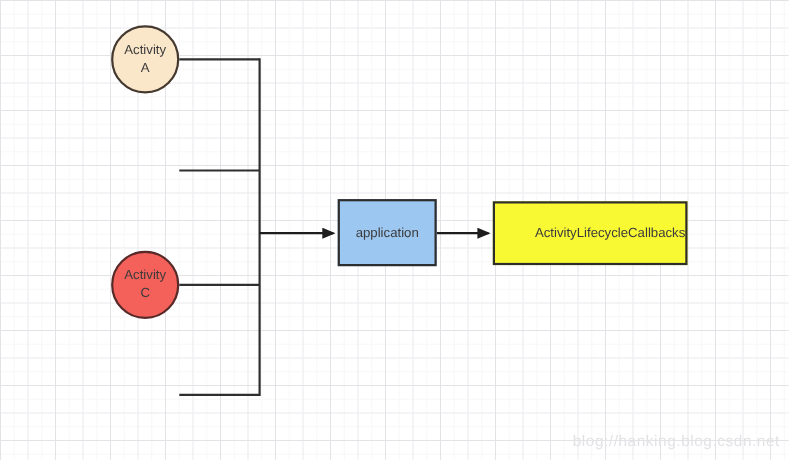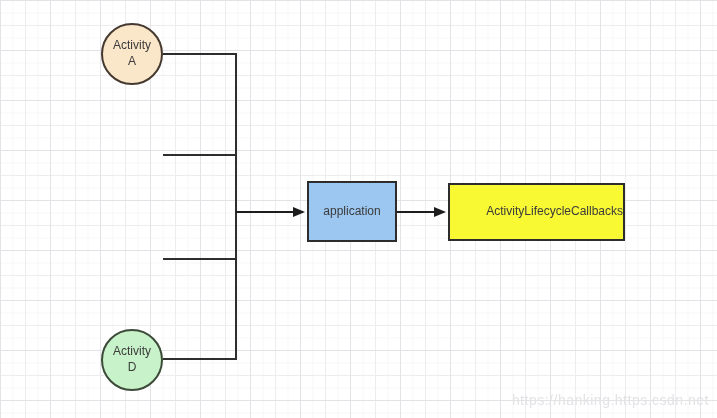--- a/index.html
+++ b/index.html
@@ -99,28 +99,28 @@
     <line x1="236" y1="212" x2="303" y2="212" stroke="#1d1d1d" stroke-width="2" marker-end="url(#arrowhead)"></line>
 
     <line x1="397" y1="212" x2="444" y2="212" stroke="#1d1d1d" stroke-width="2" marker-end="url(#arrowhead)"></line>
   </svg>
 
   <div class="node circle node-activity-a">
     <span class="lbl">Activity A</span>
   </div>
 
 
+  <div class="node circle node-activity-c">
+    <span class="lbl">Activity C</span>
+  </div>
 
-  <div class="node circle node-activity-d" style="background:#c8f2c9;border-color:#3c4a38;">
-    <span class="lbl">Activity D</span>
-  </div>
 
   <div class="node rect node-application">
     <span>application</span>
   </div>
 
   <div class="node rect node-callbacks">
     <span>ActivityLifecycleCallbacks</span>
   </div>
 
-  <div class="watermark">https://hanking.https.csdn.net</div>
+  <div class="watermark">blog://hanking.blog.csdn.net</div>
 
 </div>
 
 </body></html>

